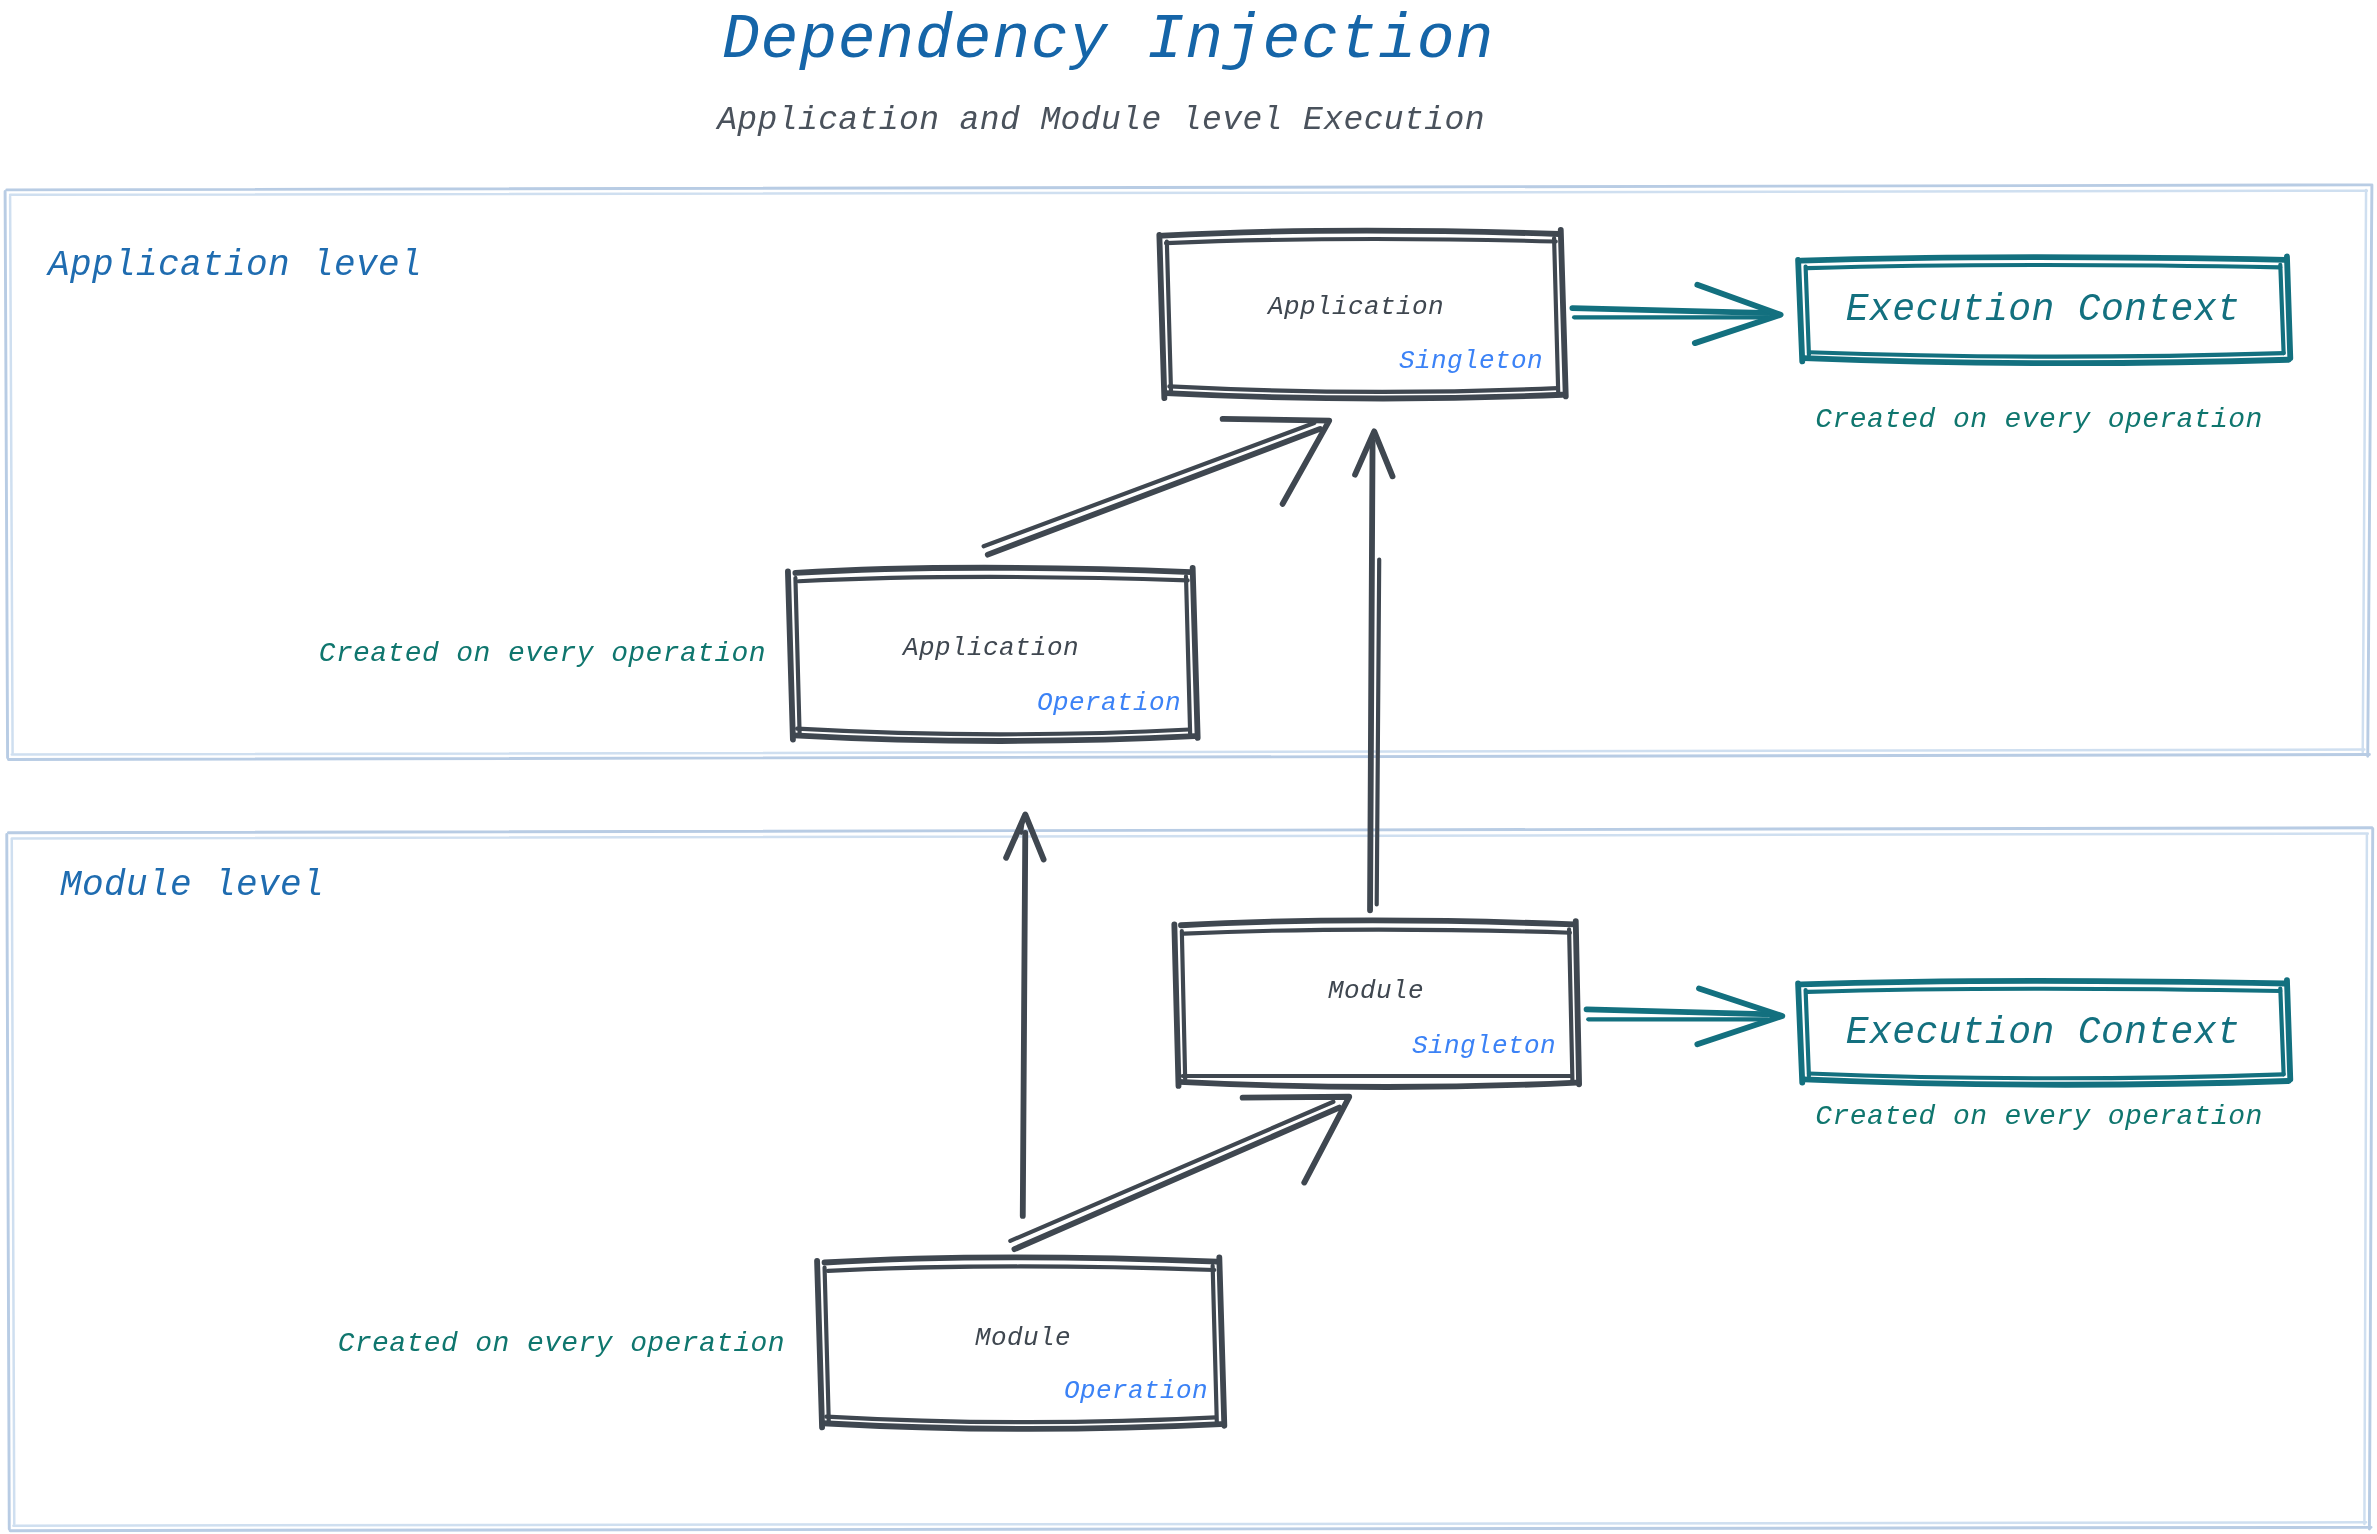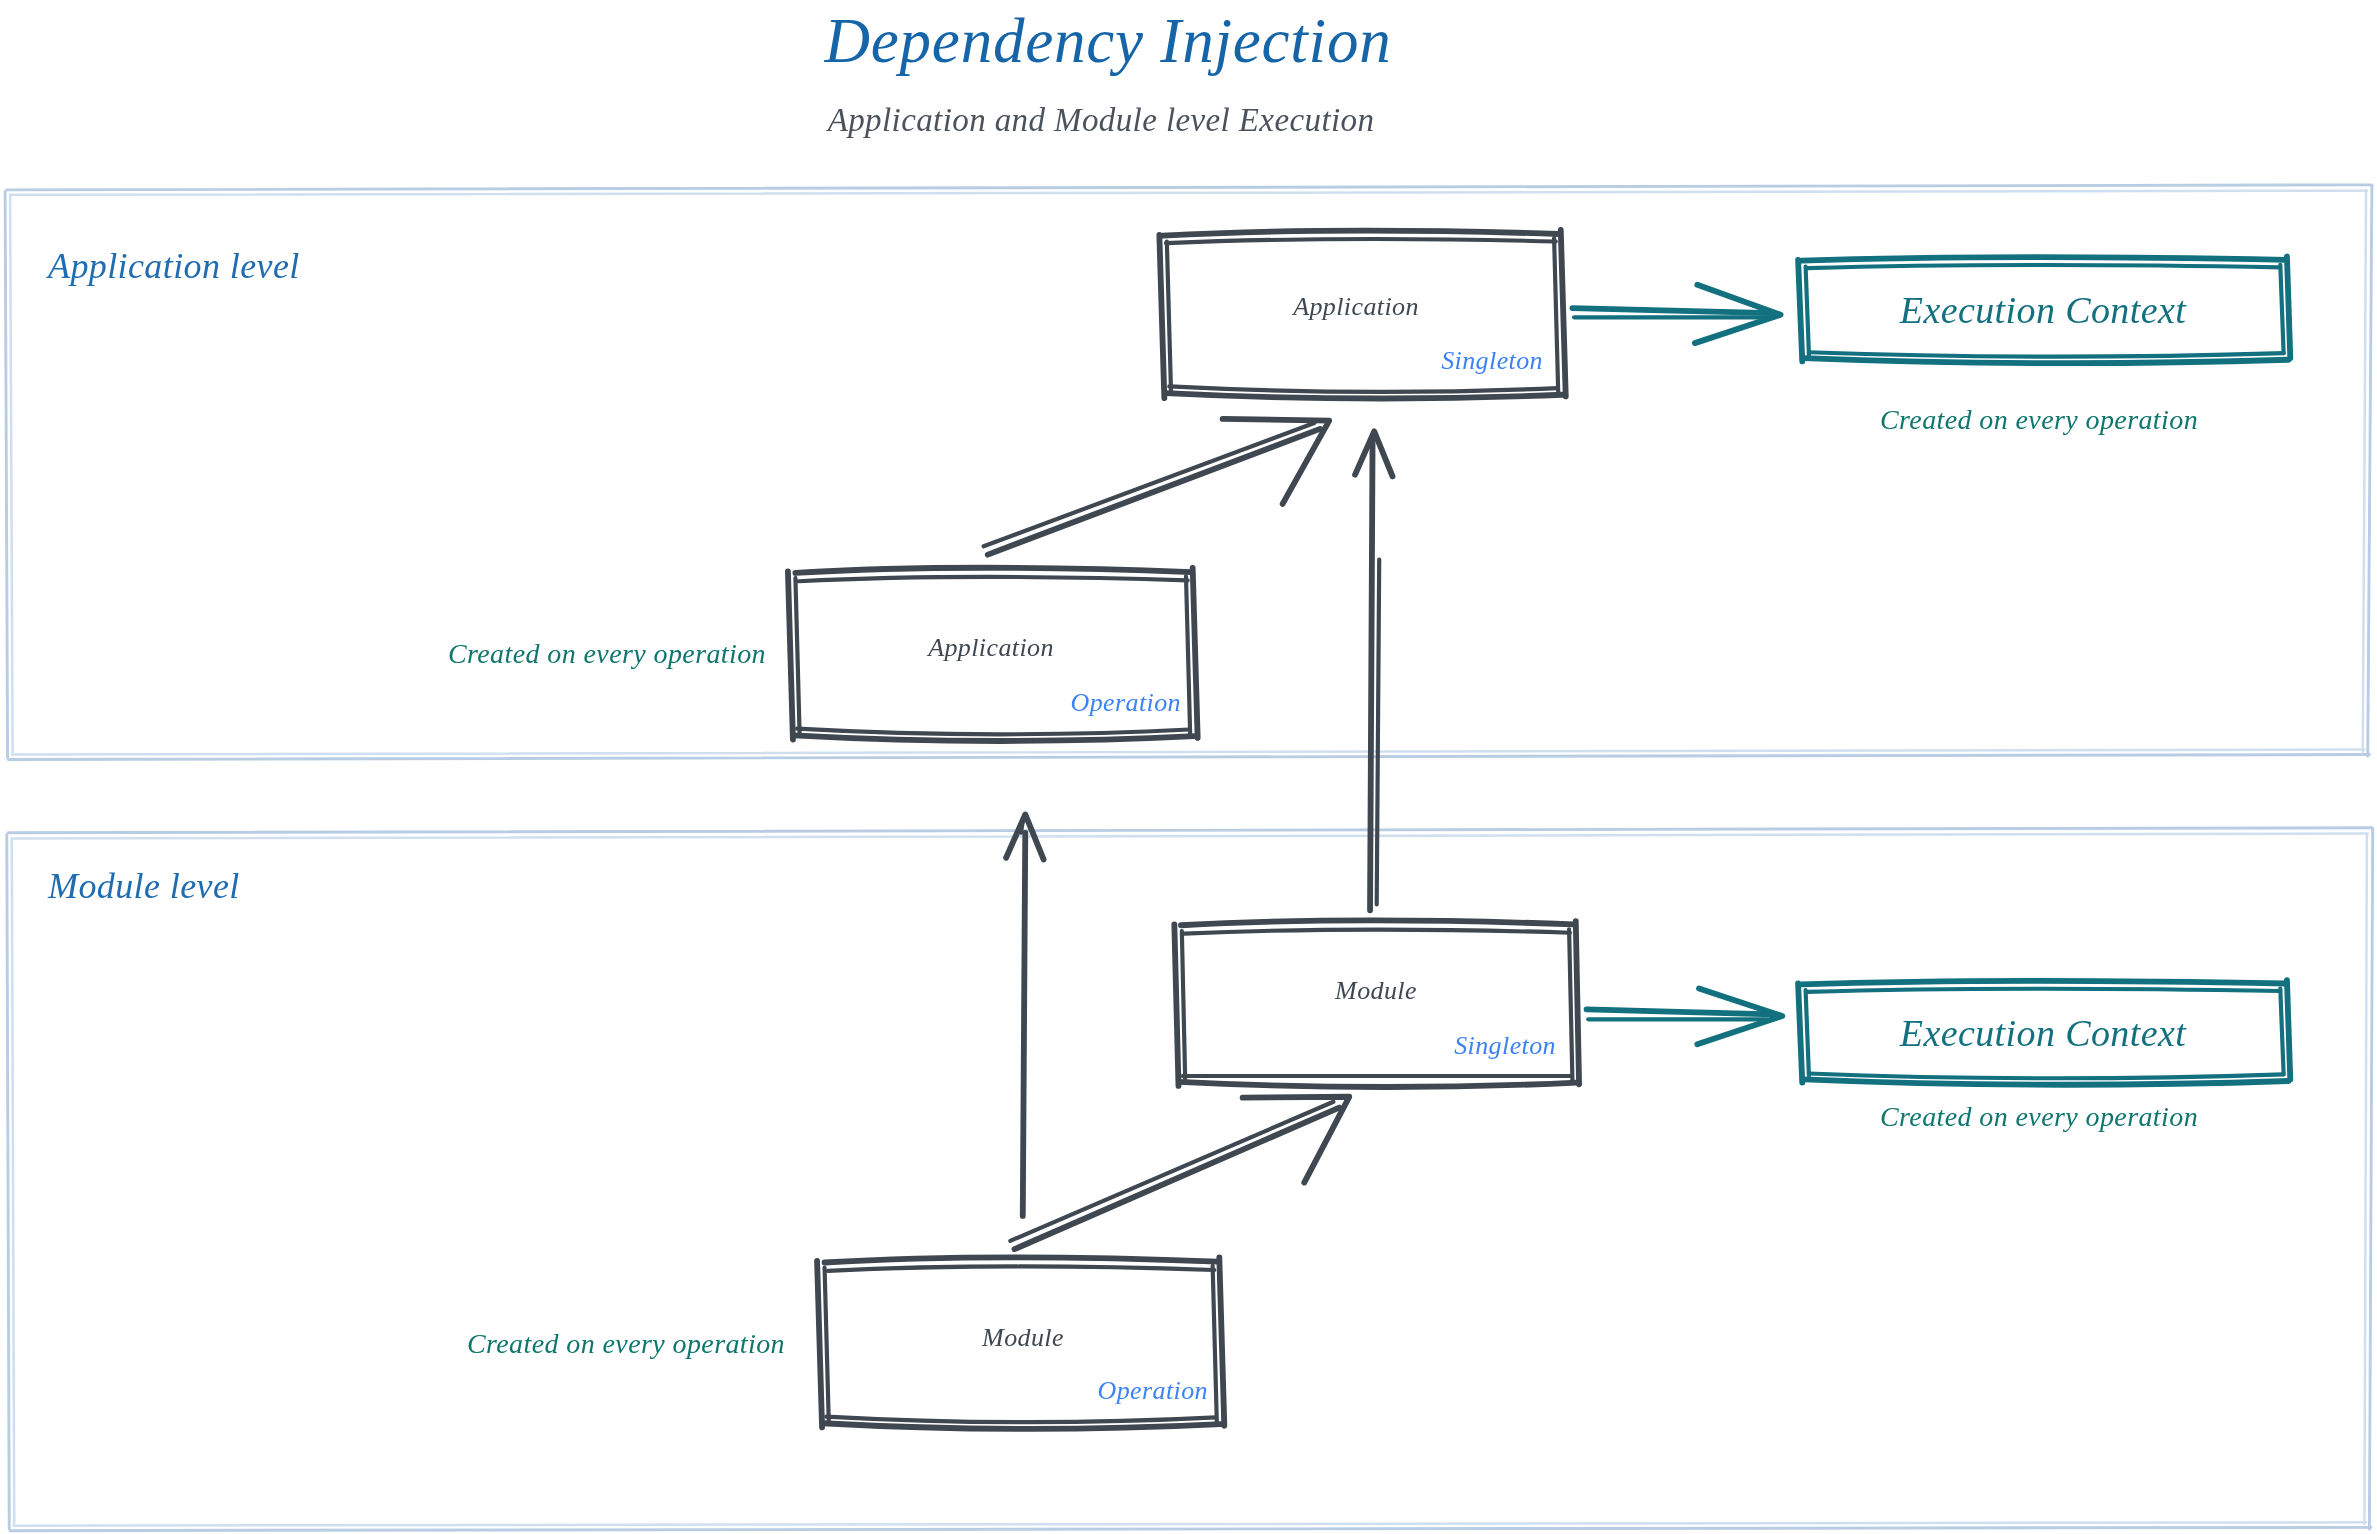--- a/index.html
+++ b/index.html
@@ -20,21 +20,21 @@
   #sketch {
     position: absolute;
     left: 0;
     top: 0;
     width: 2377px;
     height: 1534px;
   }
   .txt {
     position: absolute;
     white-space: nowrap;
-    font-family: Liberation Serif, serif;
+    font-family: Liberation Mono, monospace;
     pointer-events: auto;
   }
   .title {
     font-size: 63px;
     color: #1565a8;
     font-weight: 400;
     letter-spacing: 0.8px;
     font-style: italic;
   }
   .subtitle {
@@ -219,21 +219,21 @@
       <path class="sk" d="M1228 1460 L1231 1000"></path>
       <path class="sk2" d="M1226 1000 L1228 985"></path>
       <path class="sk" d="M1208 1030 L1231 978 L1253 1032"></path>
     </g>
   </svg>
 
   <div class="txt title ctr" style="left:1108px; top:5px;">Dependency Injection</div>
   <div class="txt subtitle ctr" style="left:1101px; top:102px;">Application and Module level Execution</div>
 
   <div class="txt level-label" style="left:48px; top:245px;">Application level</div>
-  <div class="txt level-label" style="left:48px; top:865px;">Module level</div>
+  <div class="txt level-label" style="left:60px; top:865px;">Module level</div>
 
   <div class="txt node-title ctr" style="left:1356px; top:292px;">Application</div>
   <div class="txt node-badge rgt" style="left:1543px; top:346px;">Singleton</div>
 
   <div class="txt ctx-title ctr" style="left:2043px; top:288px;">Execution Context</div>
   <div class="txt caption ctr" style="left:2039px; top:404px;">Created on every operation</div>
 
   <div class="txt node-title ctr" style="left:991px; top:633px;">Application</div>
   <div class="txt node-badge rgt" style="left:1181px; top:688px;">Operation</div>
   <div class="txt caption rgt" style="left:766px; top:638px;">Created on every operation</div>

